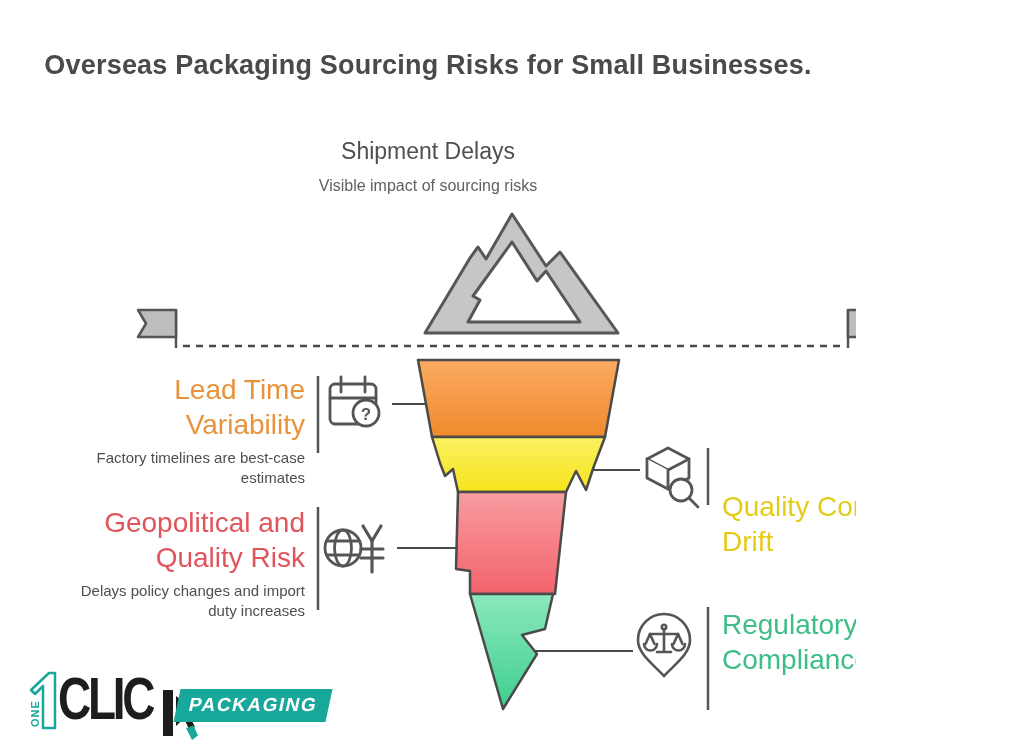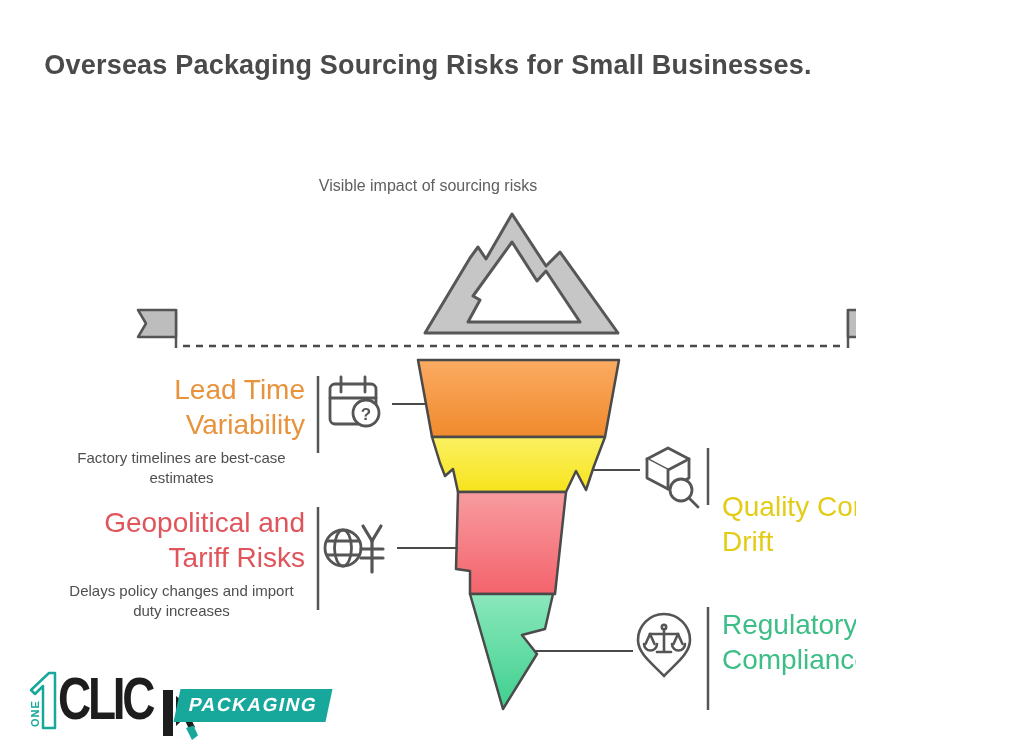--- a/index.html
+++ b/index.html
@@ -17,21 +17,21 @@
     font-size:23px;color:#4f4f4f;
   }
   #surface-subheading{
     left:0;right:0;top:177px;text-align:center;
     font-size:16px;color:#5f5f5f;
   }
   svg{display:block;}
   #diagram-layer{left:0;top:0;}
   .risk{line-height:1.25;}
   .risk-title{font-size:28px;line-height:1.25;}
-  .risk-desc{font-size:15px;color:#4f4f4f;margin-top:6px;line-height:1.35;text-align:center;}
+  .risk-desc{font-size:15px;color:#4f4f4f;margin-top:6px;line-height:1.35;}
   .right-align{text-align:right;}
   .c-orange{color:#E8933C;}
   .c-yellow{color:#E4CC16;}
   .c-red{color:#E0545B;}
   .c-green{color:#3CBE86;}
   
   #risk-lead-time{left:58px;top:372px;width:247px;}
   #risk-quality{left:722px;top:449px;width:285px;margin-top:40px;}
   #risk-geopolitical{left:58px;top:505px;width:247px;}
   #risk-regulatory{left:722px;top:607px;width:225px;}
@@ -49,20 +49,21 @@
     padding:5px 12px 6px 12px;transform:skewX(-12deg);
   }
 </style>
 </head>
 <body>
 
 <div id="canvas">
 
   <div class="abs" id="title">Overseas Packaging Sourcing Risks for Small Businesses.</div>
 
+  <div class="abs" id="surface-heading">Shipment Delays</div>
   <div class="abs" id="surface-subheading">Visible impact of sourcing risks</div>
 
   <svg class="abs" id="diagram-layer" width="1024" height="746" viewBox="0 0 1024 746">
     <defs>
       <linearGradient id="gradOrange" x1="0" y1="0" x2="0" y2="1">
         <stop offset="0" stop-color="#FBAB62"></stop>
           <stop offset="1" stop-color="#F08A2D"></stop>
       </linearGradient>
       <linearGradient id="gradYellow" x1="0" y1="0" x2="0" y2="1">
         <stop offset="0" stop-color="#FBF062"></stop>
@@ -161,21 +162,21 @@
   <div class="abs risk right-align" id="risk-lead-time">
     <div class="risk-title c-orange">Lead Time Variability</div>
     <div class="risk-desc">Factory timelines are best-case estimates</div>
   </div>
 
   <div class="abs risk" id="risk-quality">
     <div class="risk-title c-yellow">Quality Consistency Drift</div>
   </div>
 
   <div class="abs risk right-align" id="risk-geopolitical">
-    <div class="risk-title c-red">Geopolitical and Tariff Risks</div>
+    <div class="risk-title c-red">Geopolitical and Quality Risk</div>
     <div class="risk-desc">Delays policy changes and import duty increases</div>
   </div>
 
   <div class="abs risk" id="risk-regulatory">
     <div class="risk-title c-green">Regulatory Compliance Later</div>
   </div>
 
   <div class="abs" id="logo">
     <svg class="abs" id="logo-one-mark" width="34" height="62" viewBox="0 0 34 62">
       <path d="M5 20 L23 3 L29 3 L29 58 L17 58 L17 16 L9 24 Z" fill="#ffffff" stroke="#18A89B" stroke-width="2.5" stroke-linejoin="round"></path>

